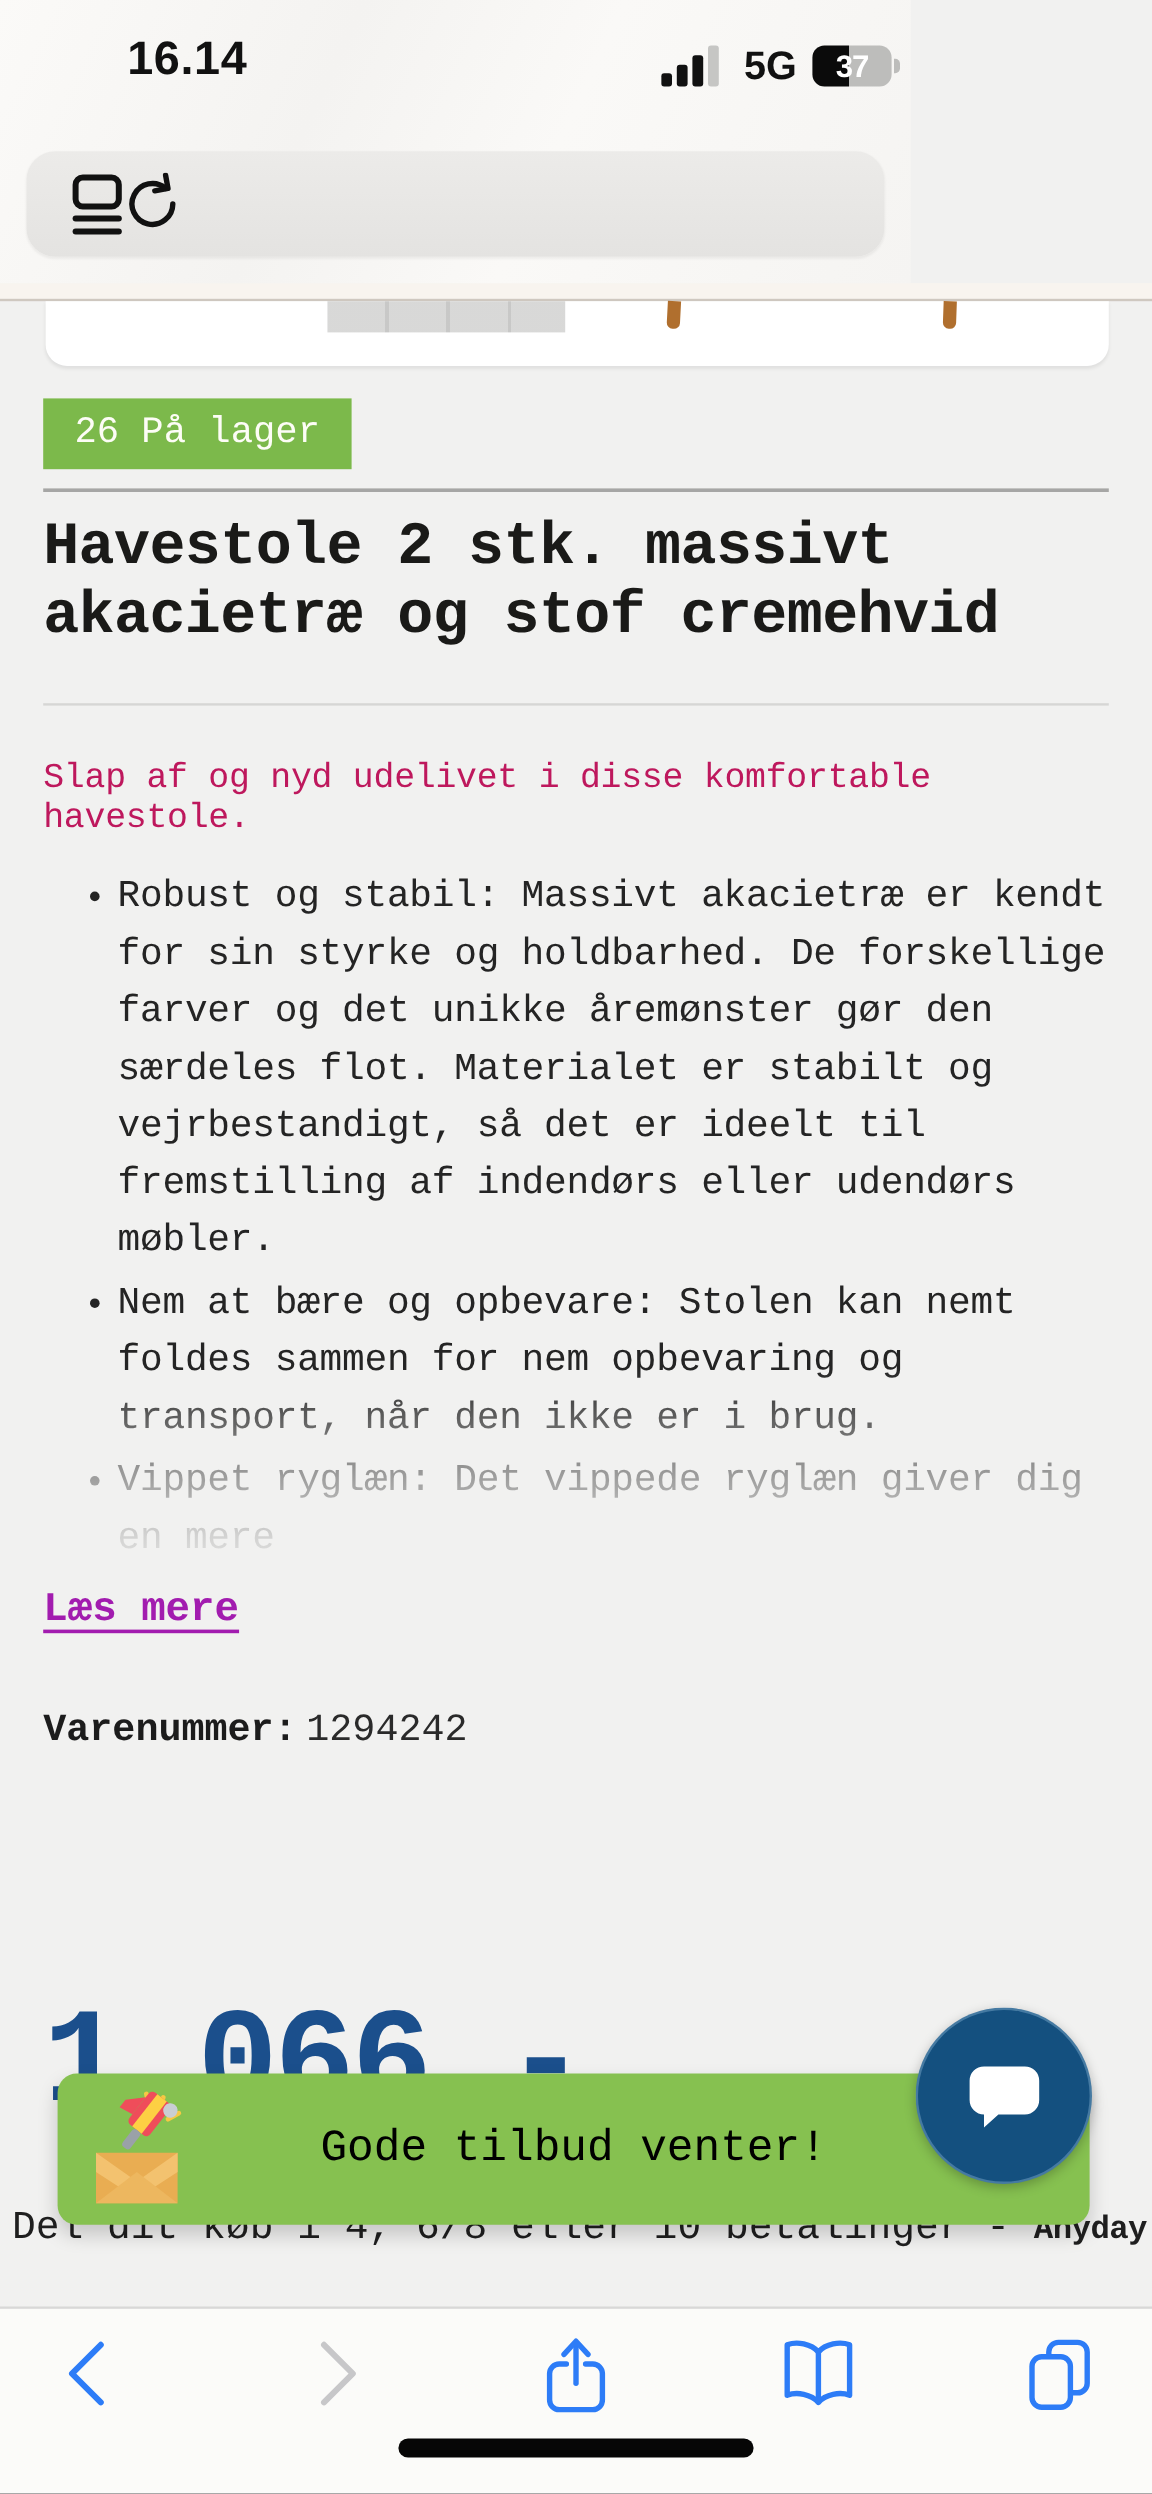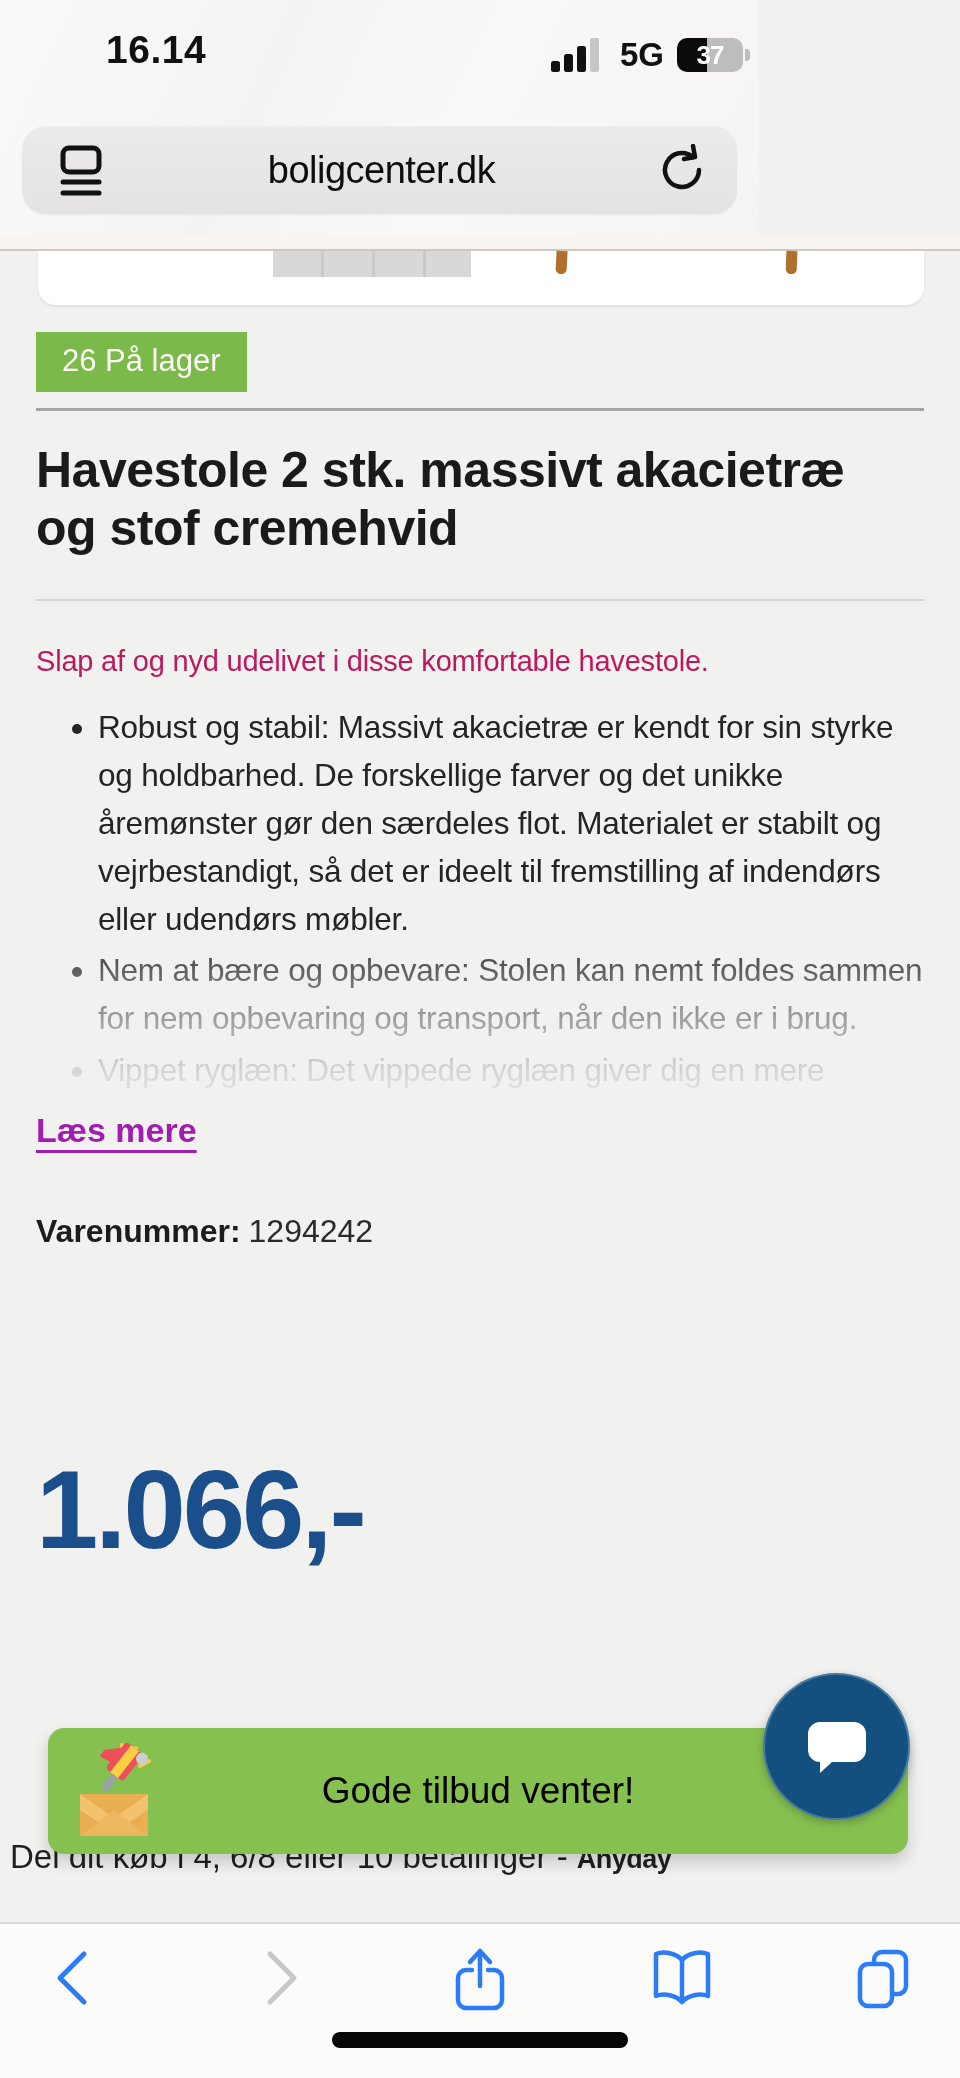--- a/index.html
+++ b/index.html
@@ -26,37 +26,37 @@
   .battery::after { content:""; position:absolute; right:-7px; top:11px; width:5px; height:12px; background:#bdbdbb; border-radius:0 4px 4px 0; }
   .addressbar {
     position:absolute; left:22px; right:22px; top:126px; height:88px; border-radius:24px;
     background:linear-gradient(180deg,#eceBe9,#e4e3e1);
     display:flex; align-items:center; box-shadow:0 1px 2px rgba(0,0,0,.05);
   }
   .addr-url { flex:1; text-align:center; font-size:38px; color:#0d0d0d; letter-spacing:-.5px; }
   .addr-icon { margin-left:36px; }
   .reload-icon { margin-right:30px; }
   
-  .webview { position:absolute; top:236px; left:0; width:960px; height:1842px; background:#f1f1f0; }
+  .webview { position:absolute; top:236px; left:0; width:960px; height:1842px; background:#f1f1f0;font-family:Liberation Mono, monospace; }
   .photo-band { position:absolute; top:0; left:0; right:0; height:13px; background:#f8f4ef; }
   .photo-line { position:absolute; top:13px; left:0; right:0; height:2px; background:#cfc8c0; }
   .photo-card {
     position:absolute; top:15px; left:38px; width:886px; height:54px; background:#fff;
     border-radius:0 0 18px 18px; box-shadow:0 2px 3px rgba(0,0,0,.07);
   }
   .tiles { position:absolute; left:235px; top:0; width:198px; height:26px;
     background:repeating-linear-gradient(90deg,#d4d4d3 0 48px,#c2c2c1 48px 51px); opacity:.9; }
   .leg { position:absolute; top:0; width:11px; height:23px; background:#b06f2e; border-radius:0 0 5px 5px; }
   .leg.one { left:518px; transform:rotate(3deg); }
   .leg.two { left:748px; transform:rotate(2deg); }
   .content { position:relative; padding:96px 36px 0 36px; }
   .badge { display:inline-block; background:#7CB94B; color:#fdfdf6; font-size:31px; padding:11px 26px 13px; }
   .hr1 { height:3px; background:#a6a6a5; margin-top:16px; }
   .hr2 { height:2px; background:#d6d6d5; margin-top:42px; }
-  h1.title { margin-top:30px; font-size:50px; line-height:1.16; font-weight:700; color:#1a1a18; letter-spacing:-.5px; max-width:820px; }
+  h1.title { margin-top:18px; font-size:50px; line-height:1.16; font-weight:700; color:#1a1a18; letter-spacing:-.5px; max-width:820px; }
   .intro { margin-top:44px; font-size:29px; letter-spacing:-.2px; color:#be185d; }
   .bullets-wrap { position:relative; margin-top:26px; }
   ul.bullets { padding-left:62px; font-size:31.5px; line-height:1.52; letter-spacing:-.2px; color:#242424; }
   ul.bullets li { margin-bottom:4px; }
   .fade {
     position:absolute; left:-36px; right:-36px; bottom:-8px; height:175px; pointer-events:none;
     background:linear-gradient(180deg, rgba(241,241,240,0) 0%, rgba(241,241,240,.5) 42%, rgba(241,241,240,.85) 80%, rgba(241,241,240,.95) 100%);
   }
   .read-more { display:inline-block; margin-top:12px; font-size:34px; font-weight:700; color:#a21caf;
     text-decoration:underline; text-decoration-thickness:3px; text-underline-offset:8px; }
@@ -112,21 +112,20 @@
         <span>37</span>
       </div>
     </div>
 
     <div class="addressbar">
       <svg class="addr-icon" width="46" height="56" viewBox="0 0 46 56">
         <rect x="5" y="6" width="36" height="24" rx="6" fill="none" stroke="#111" stroke-width="5"></rect>
         <line x1="5" y1="40" x2="41" y2="40" stroke="#111" stroke-width="5" stroke-linecap="round"></line>
         <line x1="5" y1="51" x2="41" y2="51" stroke="#111" stroke-width="5" stroke-linecap="round"></line>
       </svg>
-      <div class="addr-url">boligcenter.dk</div>
       <svg class="reload-icon" width="48" height="52" viewBox="0 0 48 52">
         <path d="M40 26 a17 17 0 1 1 -6 -13" fill="none" stroke="#111" stroke-width="4.5" stroke-linecap="round"></path>
         <path d="M34 2 l2 11 -11 2" fill="none" stroke="#111" stroke-width="4.5" stroke-linecap="round" stroke-linejoin="round"></path>
       </svg>
     </div>
   </div>
 
   <div class="webview">
     <div class="photo-band"></div>
     <div class="photo-line"></div>

